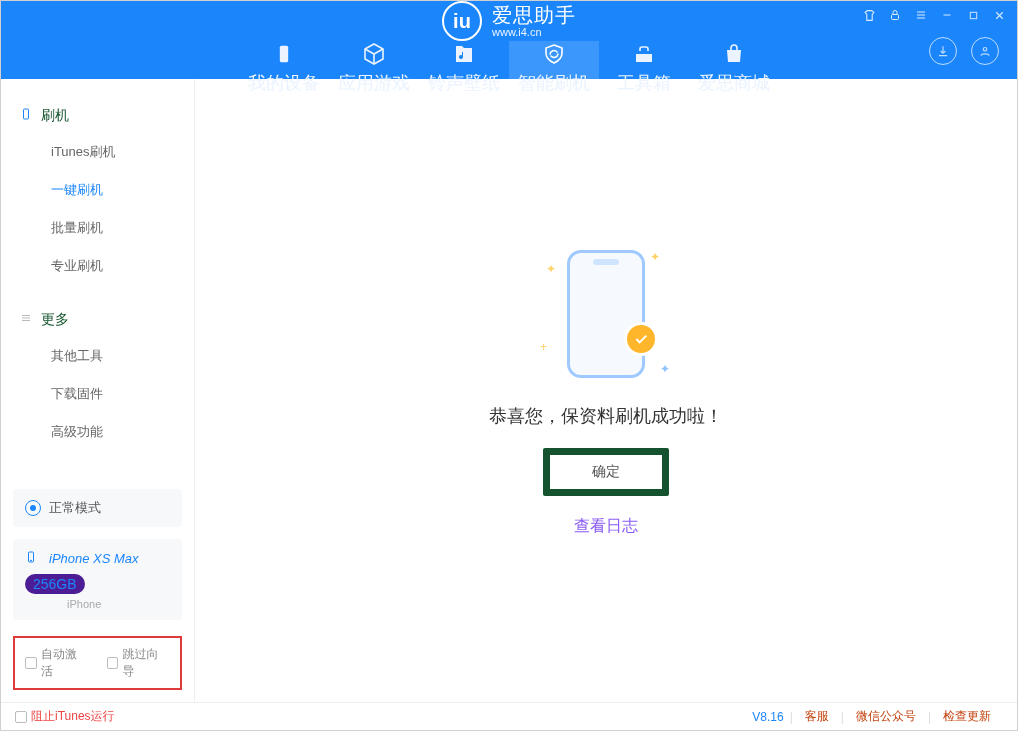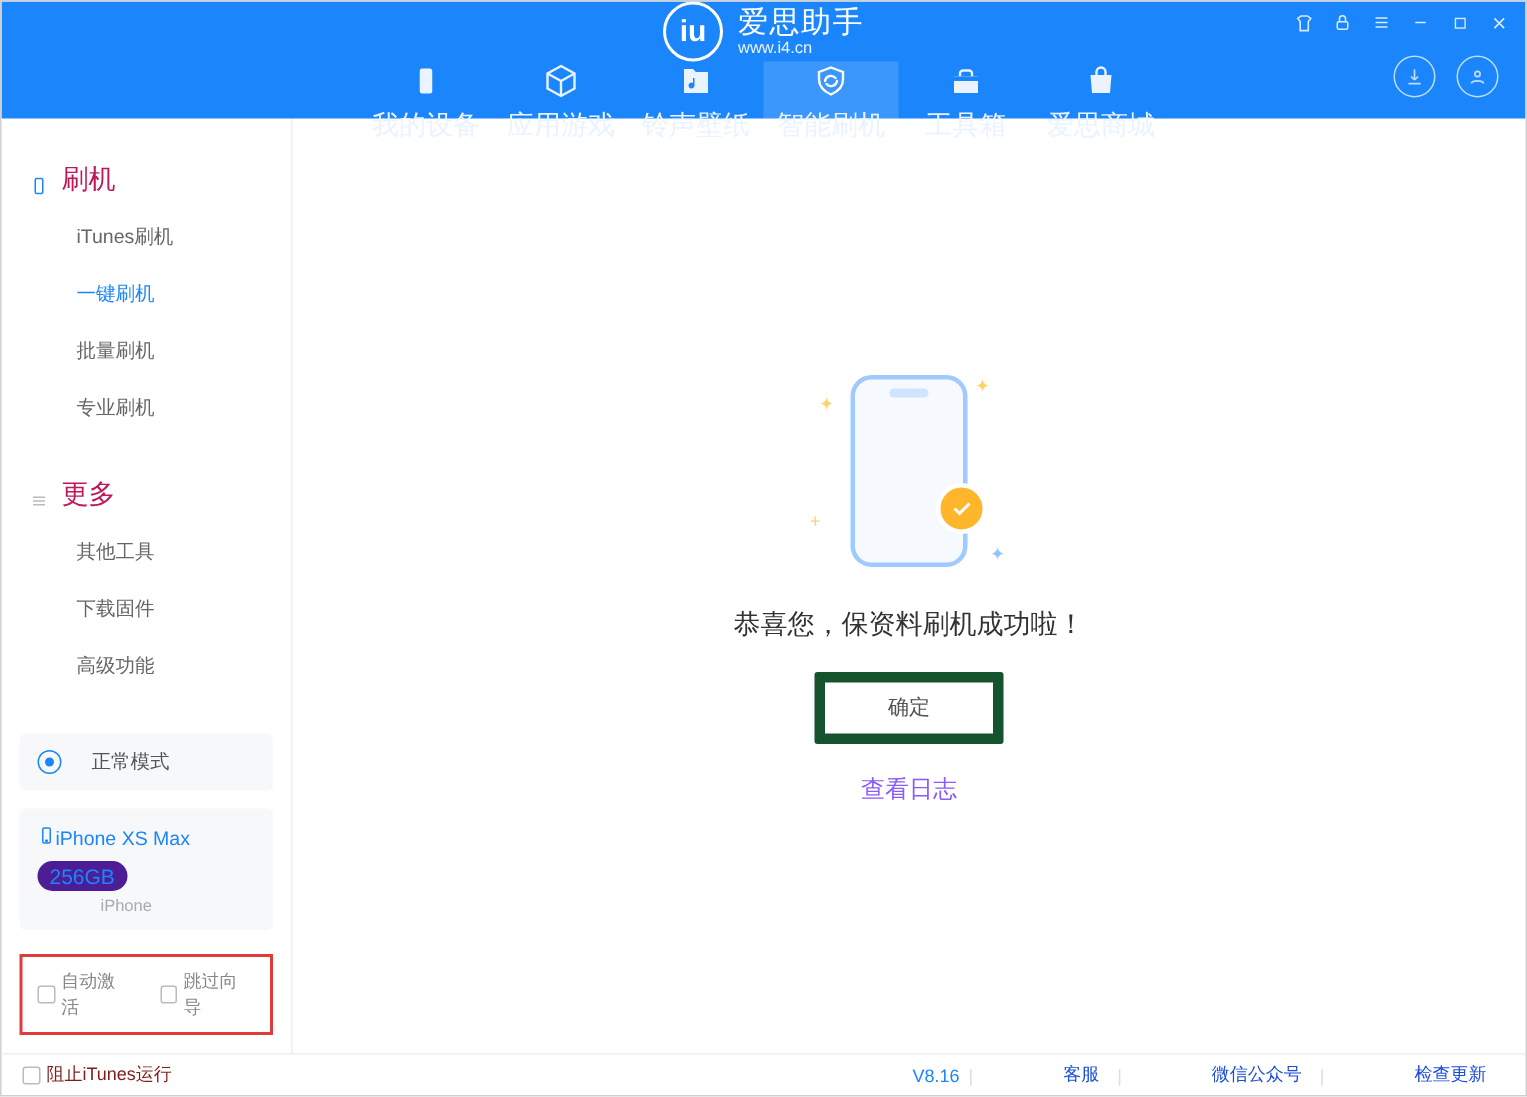--- a/index.html
+++ b/index.html
@@ -16,53 +16,53 @@
 .nav { display: flex; height: 100%; align-items: stretch; }
 .nav-item { width: 90px; display: flex; flex-direction: column; align-items: center; justify-content: flex-end; gap: 4px; cursor: pointer; font-size: 18px; color: #eaf3ff; }
 .nav-item.active { background: rgba(255,255,255,.14); }
 .nav-item .icon { width: 26px; height: 26px; display: flex; align-items: center; justify-content: center; }
 .header-right { position: absolute; right: 18px; bottom: 14px; display: flex; gap: 14px; }
 .hr-btn { width: 28px; height: 28px; border: 1.5px solid #bcddff; border-radius: 50%; display: flex; align-items: center; justify-content: center; color: #bcddff; cursor: pointer; }
 
 
 .body { display: flex; height: calc(100% - 78px - 28px); }
 .sidebar { width: 194px; border-right: 1px solid #eee; padding-top: 20px; display: flex; flex-direction: column; }
-.side-group-title { display: flex; align-items: flex-end; gap: 8px; padding: 8px 18px; color: #be185d; font-size: 18px; }
+.side-group-title { display: flex; align-items: flex-start; gap: 8px; padding: 8px 18px; color: #14532d; font-size: 14px; }
 .side-group-title .gicon { width: 14px; height: 14px; display: flex; align-items: center; justify-content: center; color: #999; }
 .side-item { padding: 10px 18px 10px 50px; font-size: 13px; color: #666; cursor: pointer; }
 .side-item.active { color: #1b86fb; }
 .side-spacer { flex: 1; }
 .mode-box, .device-box { margin: 6px 12px; background: #f6f8fa; border-radius: 4px; padding: 10px 12px; font-size: 13px; color: #555; }
-.mode-box { display: flex; align-items: center; gap: 20px; }
+.mode-box { display: flex; align-items: center; gap: 8px; }
 .mode-dot { width: 16px; height: 16px; border-radius: 50%; border: 1.5px solid #1b86fb; position: relative; }
 .mode-dot::after{ content:""; width:6px;height:6px;background:#1b86fb;border-radius:50%;position:absolute;top:4px;left:4px;}
-.device-box .dname { color: #1b86fb; font-weight: 500; display:flex; align-items:center; gap:0; }
+.device-box .dname { color: #1b86fb; font-weight: 500; display:flex; align-items:center; gap:12px;font-style:italic; }
 .badge { display: inline-block; background: #4c1d95; color: #1b86fb; font-size: 14px; padding: 2px 8px; border-radius: 10px; margin-top: 6px; }
 .dsub { color: #aaa; font-size: 11px; margin-top: 4px; padding-left: 42px; }
 .checkbox-row { border: 2px solid #e03b3b; margin: 10px 12px 12px; padding: 8px 10px; display: flex; gap: 18px; font-size: 12px; color: #888; }
 .cb { display: flex; align-items: center; gap: 4px; cursor: pointer; }
 .cb .box { width: 12px; height: 12px; border: 1px solid #bbb; border-radius: 2px; }
 
 
 .main { flex: 1; display: flex; flex-direction: column; align-items: center; justify-content: center; gap: 20px; }
 .illus { width: 140px; height: 140px; position: relative; display:flex; align-items:center; justify-content:center;}
 .phone { width: 78px; height: 128px; border: 3px solid #9fc9ff; border-radius: 14px; background: #f6faff; position: relative; }
 .phone::before{content:"";position:absolute;top:6px;left:50%;transform:translateX(-50%);width:26px;height:6px;background:#cfe4ff;border-radius:3px;}
 .check-badge { position:absolute; right:18px; bottom:28px; width:34px;height:34px;background:#ffb62b;border-radius:50%;display:flex;align-items:center;justify-content:center;color:#fff;border:3px solid #fff;}
 .sparkle{position:absolute;color:#ffd36b;font-size:12px;}
 .s1{top:18px;left:10px}.s2{top:6px;right:16px}.s3{bottom:30px;left:4px}.s4{bottom:8px;right:6px;color:#8fc3ff}
 .success-text { font-size: 18px; color: #333; }
 .ok-btn { border: 7px solid #14532d; background: #fff; padding: 8px 42px; font-size: 14px; color: #555; cursor: pointer; border-radius: 2px; }
 .log-link { font-size: 16px; color: #8b5cf6; cursor: pointer; }
 
 
 .footer { height: 28px; border-top: 1px solid #eee; display: flex; align-items: center; font-size: 12px; color: #999; padding: 0 14px; }
-.footer .cb { color:#7f1d1d; }
+.footer .cb { color:#ef4444; }
 .footer-spacer{flex:1}
-.footer a{color:#1d4ed8; cursor:pointer; padding:0 12px;margin-left:48px;}
+.footer a{color:#c2410c; cursor:pointer; padding:0 12px;}
 .divider{color:#ddd}
 .ver{color:#1b86fb;padding-right:6px}
 </style>
 </head>
 <body>
 
 <div class="header">
   <div class="titlebar-icons">
     <span class="tb">
         <svg width="13" height="13" viewBox="0 0 24 24" fill="none" stroke="currentColor" stroke-width="2">

